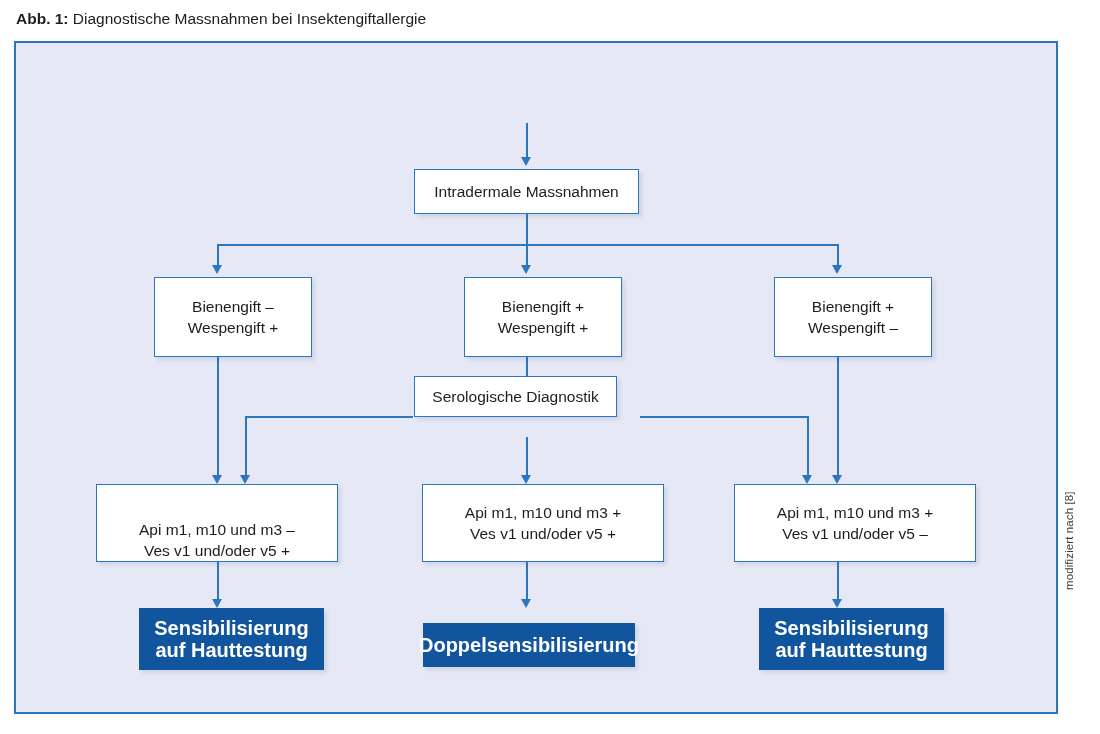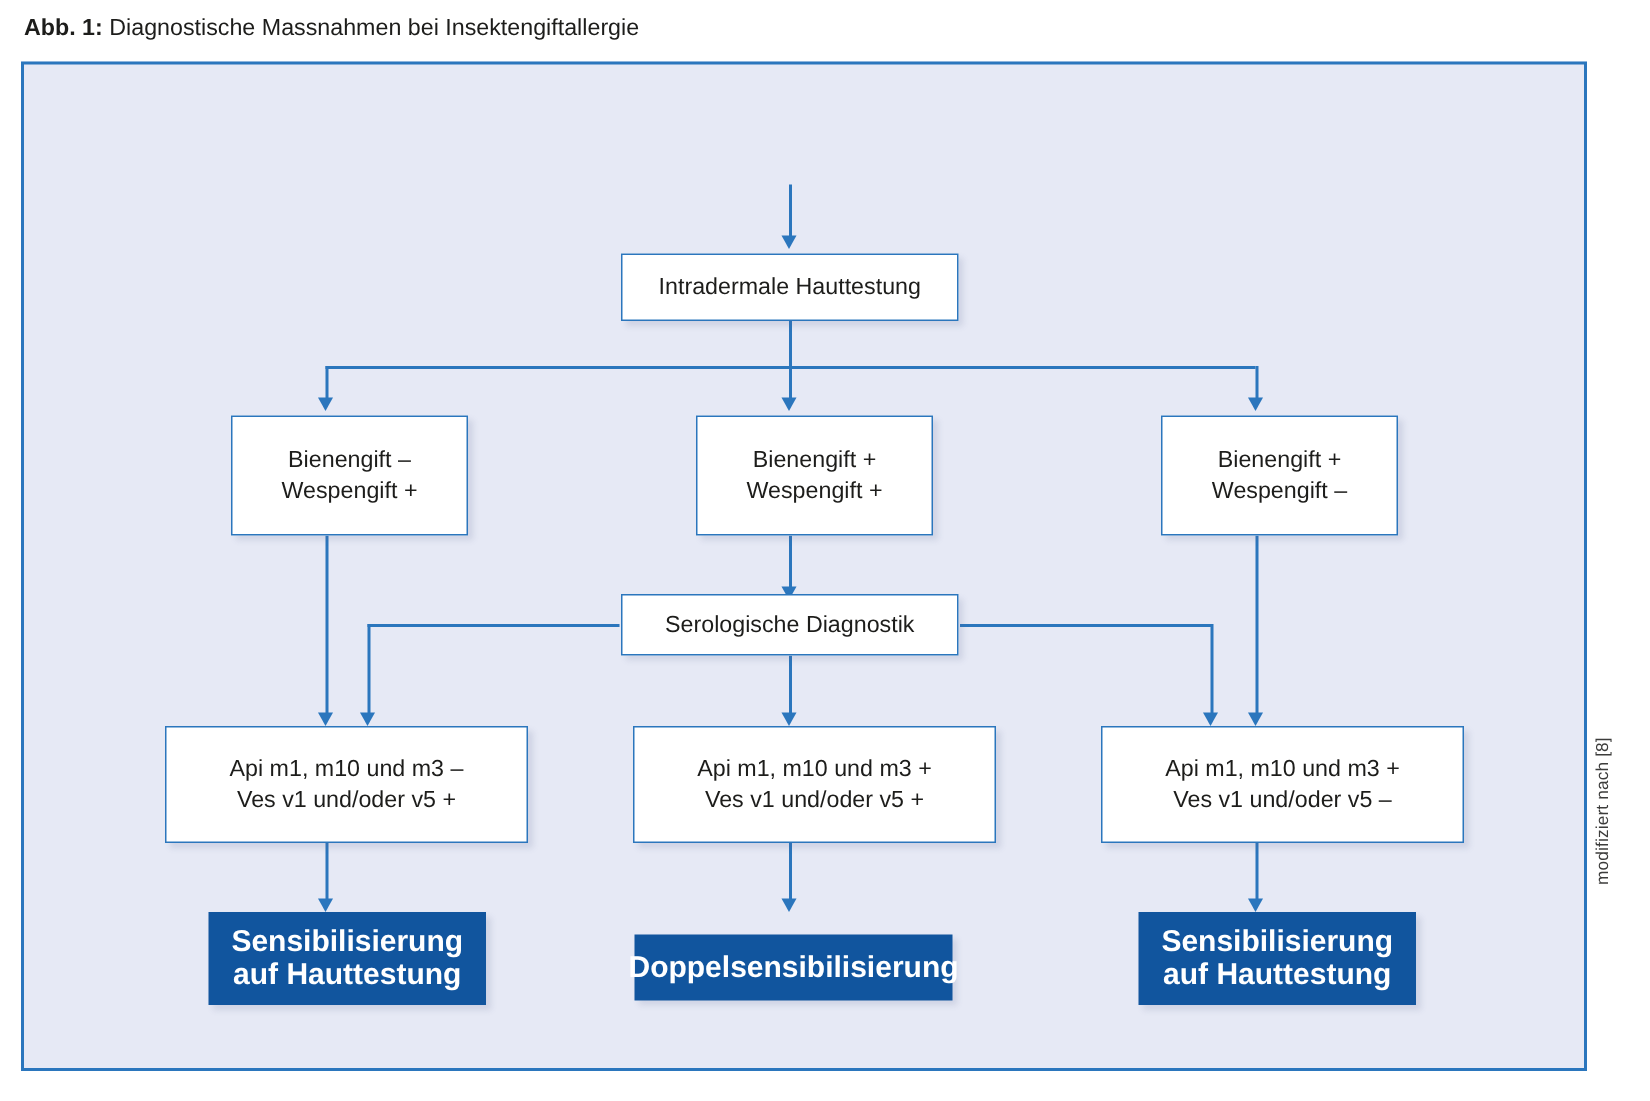--- a/index.html
+++ b/index.html
@@ -135,21 +135,21 @@
 
       <div class="ln v" style="left:201px;top:519px;height:41px;"></div>
       <div class="arw" style="left:196px;top:556px;"></div>
       <div class="ln v" style="left:510px;top:519px;height:41px;"></div>
       <div class="arw" style="left:505px;top:556px;"></div>
       <div class="ln v" style="left:821px;top:519px;height:41px;"></div>
       <div class="arw" style="left:816px;top:556px;"></div>
 
 
       <div class="node plain" style="left:398px;top:126px;width:225px;height:45px;">
-        <span class="lines">Intradermale Hauttestung</span>
+        <span class="lines">Intradermale Massnahmen</span>
       </div>
 
       <div class="node plain" style="left:138px;top:234px;width:158px;height:80px;">
         <span class="lines">
           <span>Bienengift –</span><br>
           <span>Wespengift +</span>
         </span>
       </div>
 
       <div class="node plain" style="left:448px;top:234px;width:158px;height:80px;">
@@ -159,25 +159,25 @@
         </span>
       </div>
 
       <div class="node plain" style="left:758px;top:234px;width:158px;height:80px;">
         <span class="lines">
           <span>Bienengift +</span><br>
           <span>Wespengift –</span>
         </span>
       </div>
 
-      <div class="node plain" style="left:398px;top:353px;width:225px;height:41px;">
+      <div class="node plain" style="left:398px;top:333px;width:203px;height:41px;">
         <span class="lines">Serologische Diagnostik</span>
       </div>
 
-      <div class="node plain" style="left:94px;top:441px;width:242px;height:78px;">
+      <div class="node plain" style="left:80px;top:441px;width:242px;height:78px;align-items:flex-end;">
         <span class="lines">
           <span>Api m1, m10 und m3 –</span><br>
           <span>Ves v1 und/oder v5 +</span>
         </span>
       </div>
 
       <div class="node plain" style="left:406px;top:441px;width:242px;height:78px;">
         <span class="lines">
           <span>Api m1, m10 und m3 +</span><br>
           <span>Ves v1 und/oder v5 +</span>

